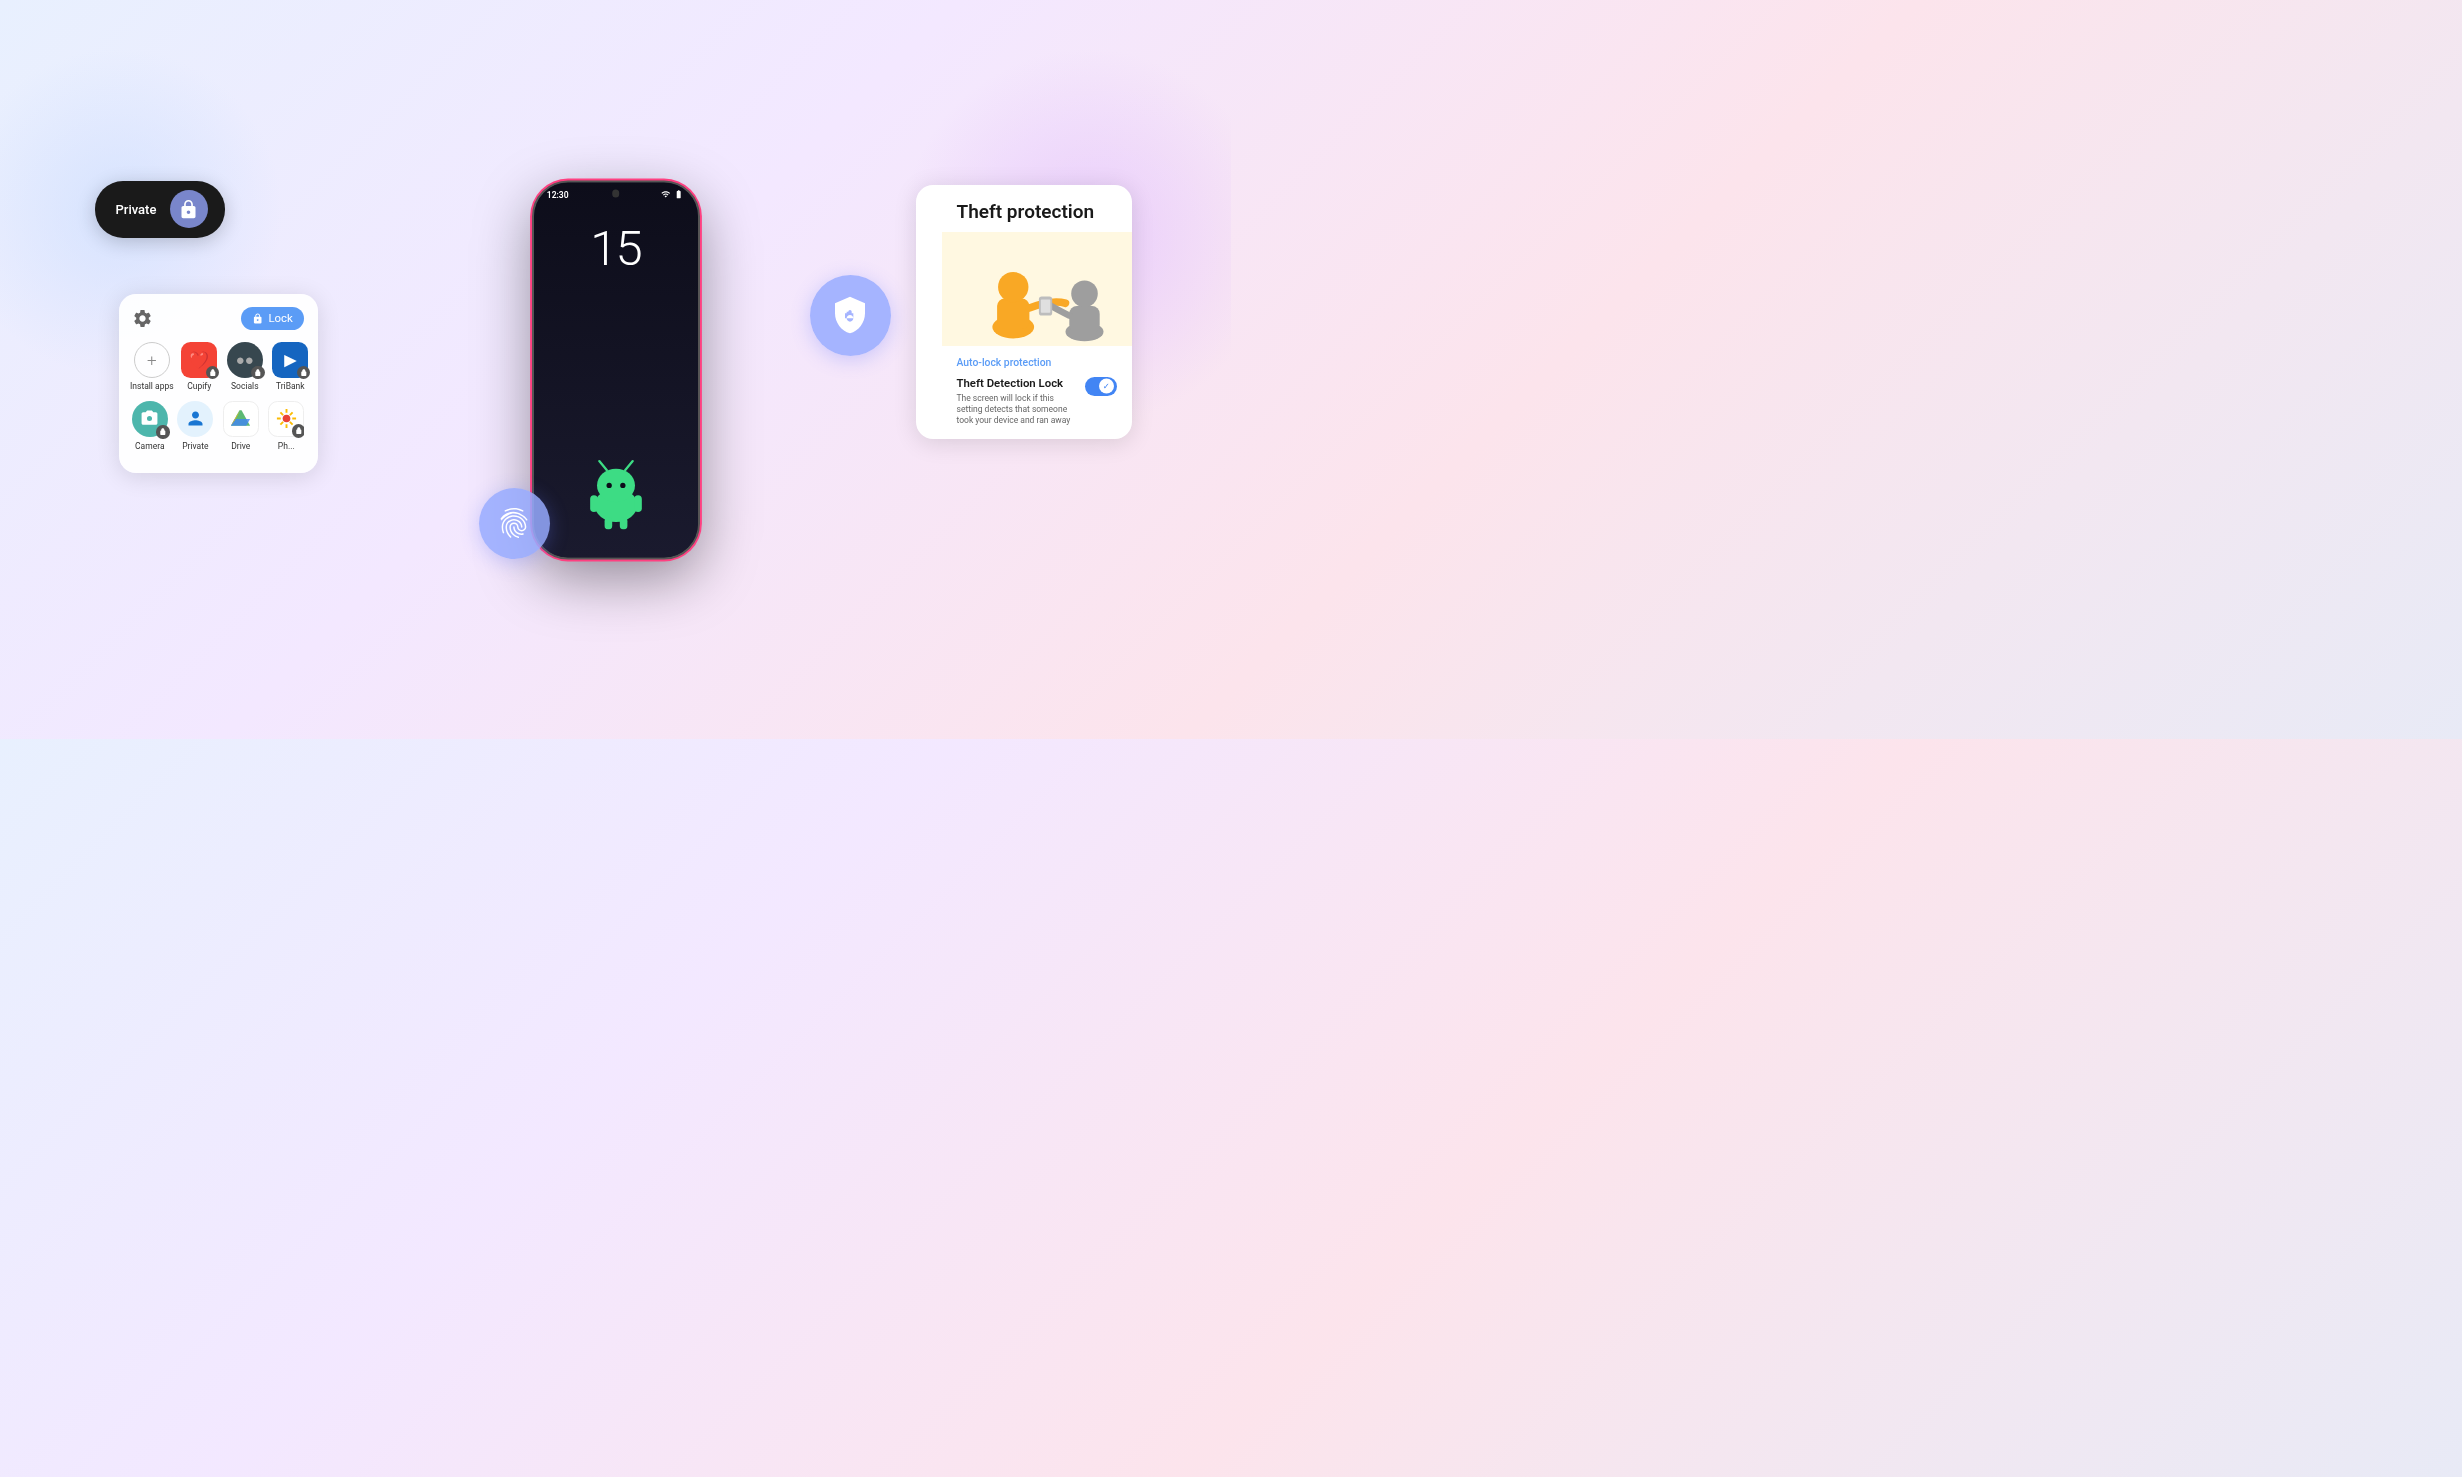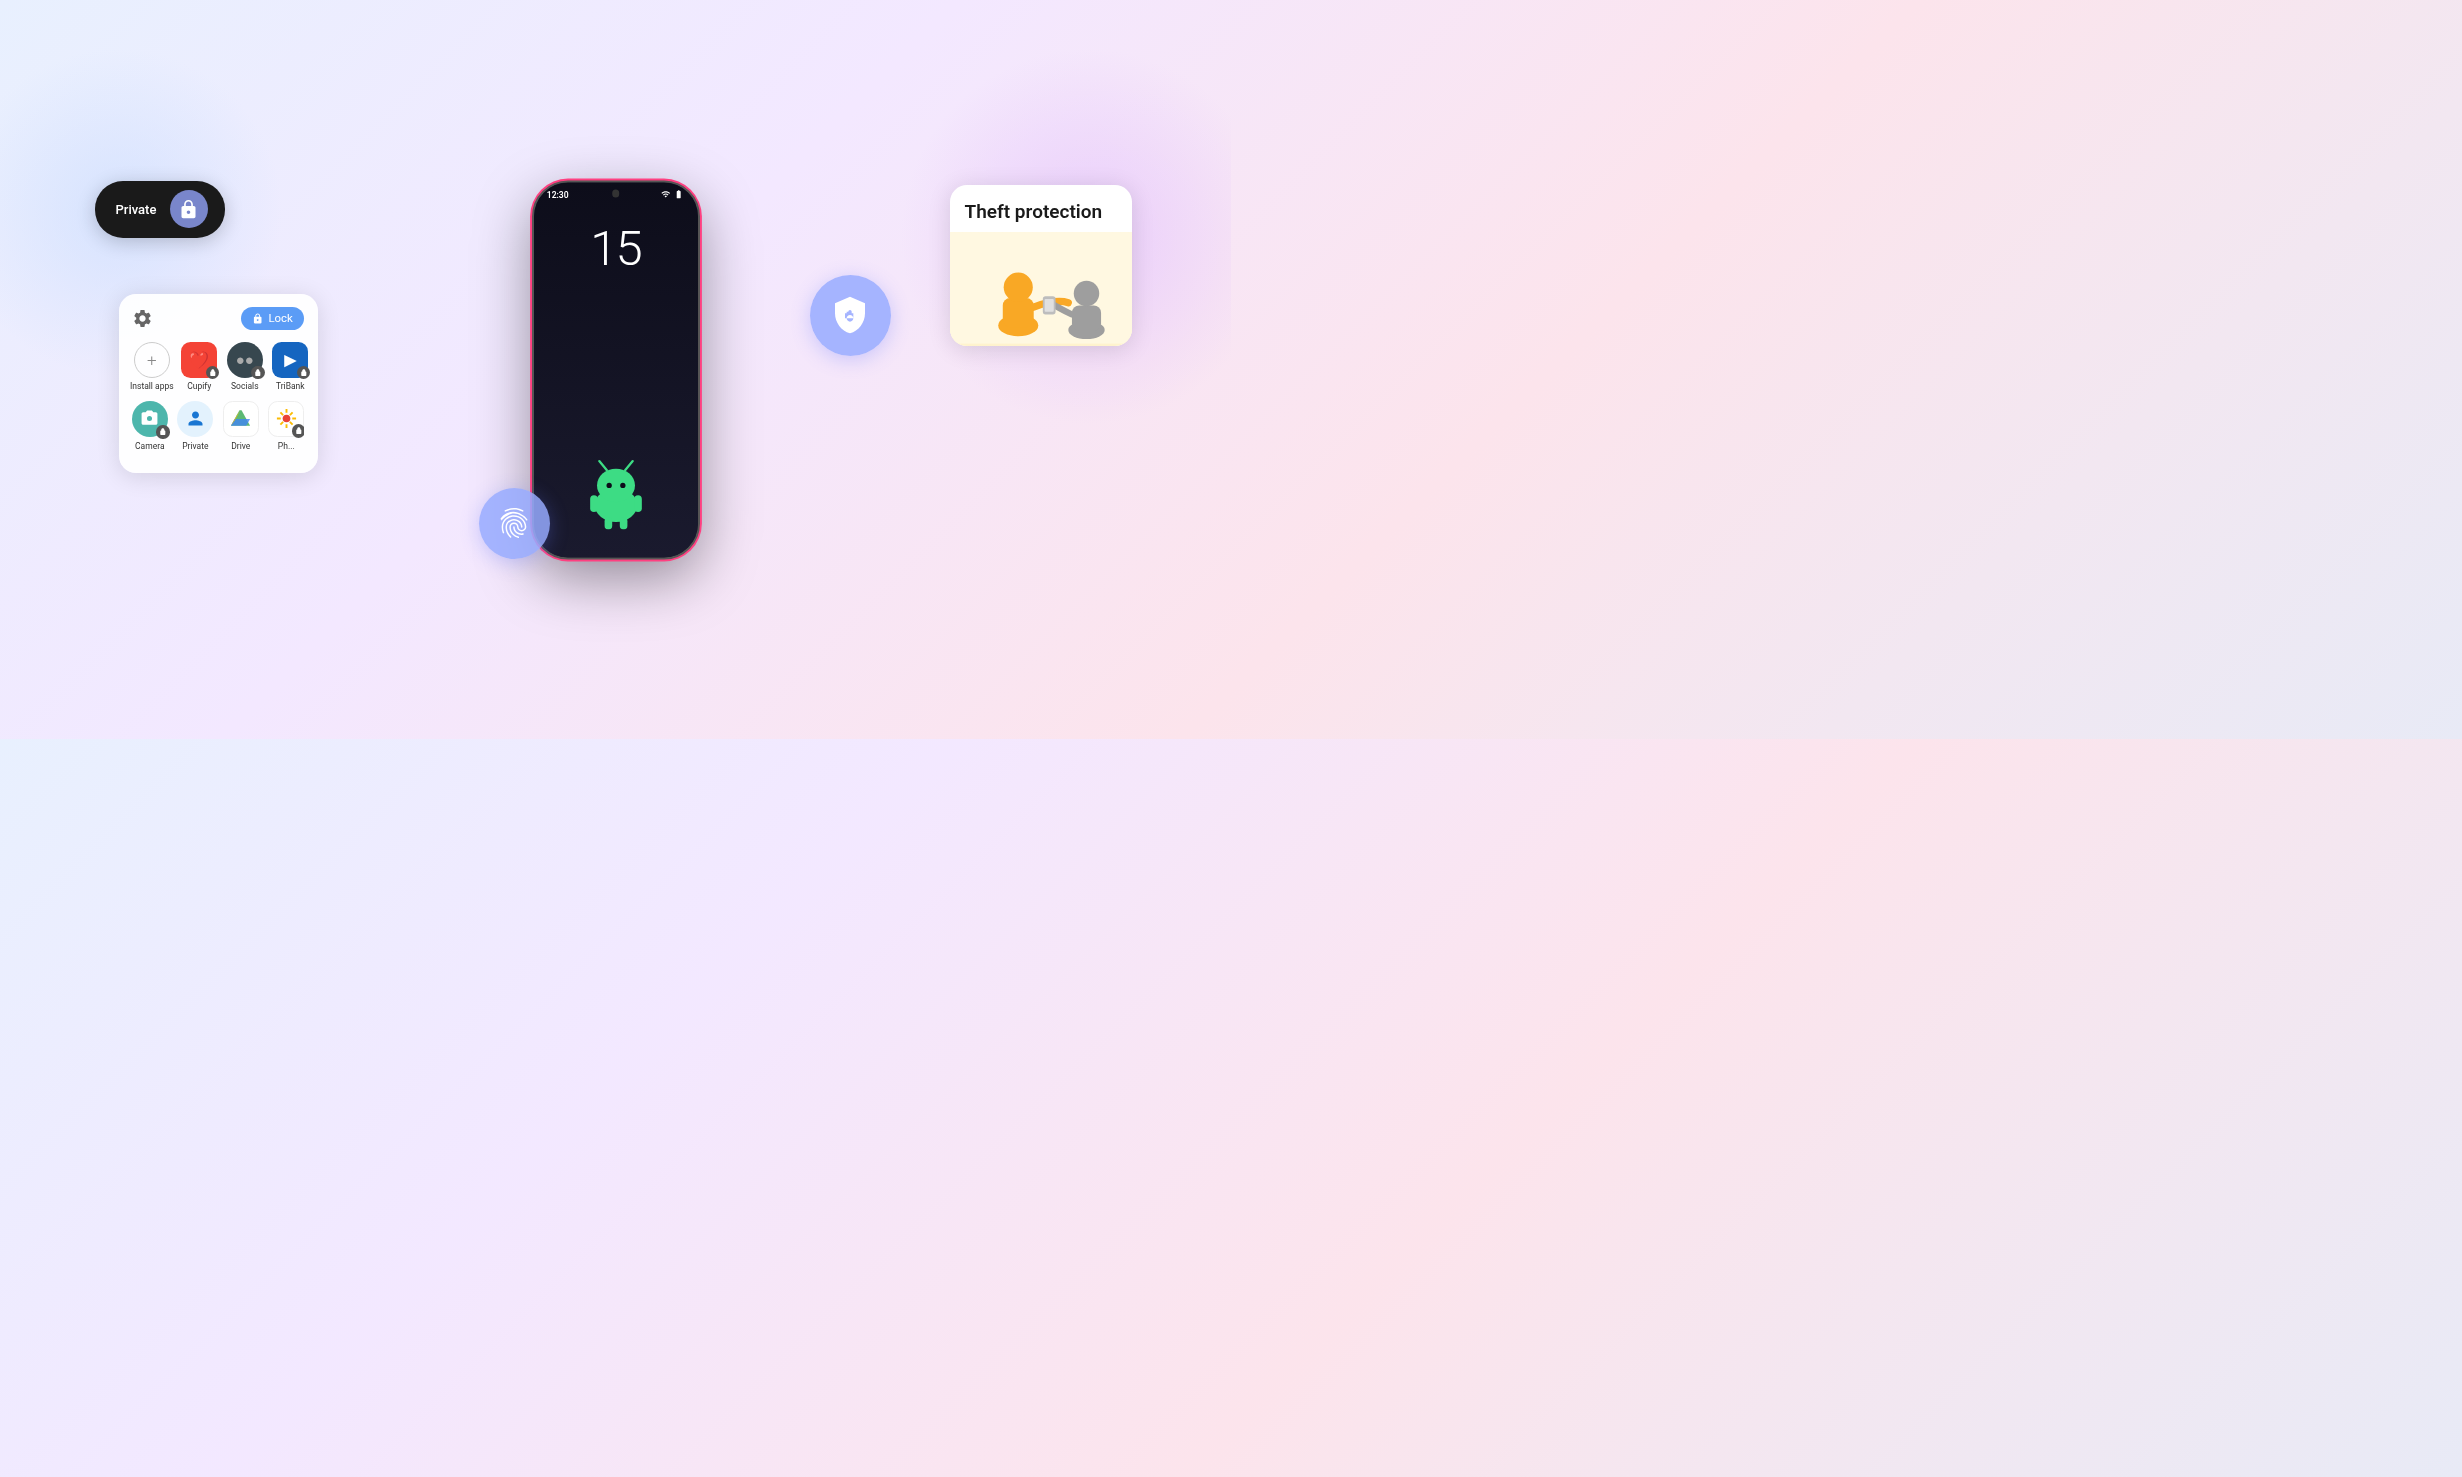--- a/index.html
+++ b/index.html
@@ -330,24 +330,25 @@
     .bg-blue-dark { background: #1565c0; }
 
     
     .theft-card {
       position: absolute;
       right: 52px;
       top: 50%;
       margin-top: -185px;
       background: white;
       border-radius: 17px;
-      width: 182px;
+      width: 216px;
       overflow: hidden;
       z-index: 7;
       box-shadow: 0 3.8px 23px rgba(0,0,0,0.12);
+      padding-left: 26px;
     }
 
     .theft-card-title {
       font-size: 19px;
       font-weight: 600;
       color: #1a1a1a;
       padding: 15px 15px 9.5px;
     }
 
     .theft-card-illustration {
@@ -624,16 +625,26 @@
         <circle cx="150" cy="65" r="14" fill="#9e9e9e"></circle>
 
         <path d="M134 88 C122 82, 115 78, 110 75" stroke="#9e9e9e" stroke-width="7" fill="none" stroke-linecap="round"></path>
 
         <rect x="102" y="68" width="14" height="20" rx="3" fill="#bdbdbd"></rect>
 
         <rect x="104" y="71" width="10" height="14" rx="1" fill="#e0e0e0"></rect>
       </svg>
     </div>
 
+    <div class="theft-card-footer">
+      <div class="auto-lock-label">Auto-lock protection</div>
+      <div class="theft-detection-row">
+        <div class="theft-detection-text">
+          <h4>Theft Detection Lock</h4>
+          <p>The screen will lock if this setting detects that someone took your device and ran away</p>
+        </div>
+        <div class="toggle"></div>
+      </div>
+    </div>
   </div>
 
 </div>
 
 
 </body></html>

